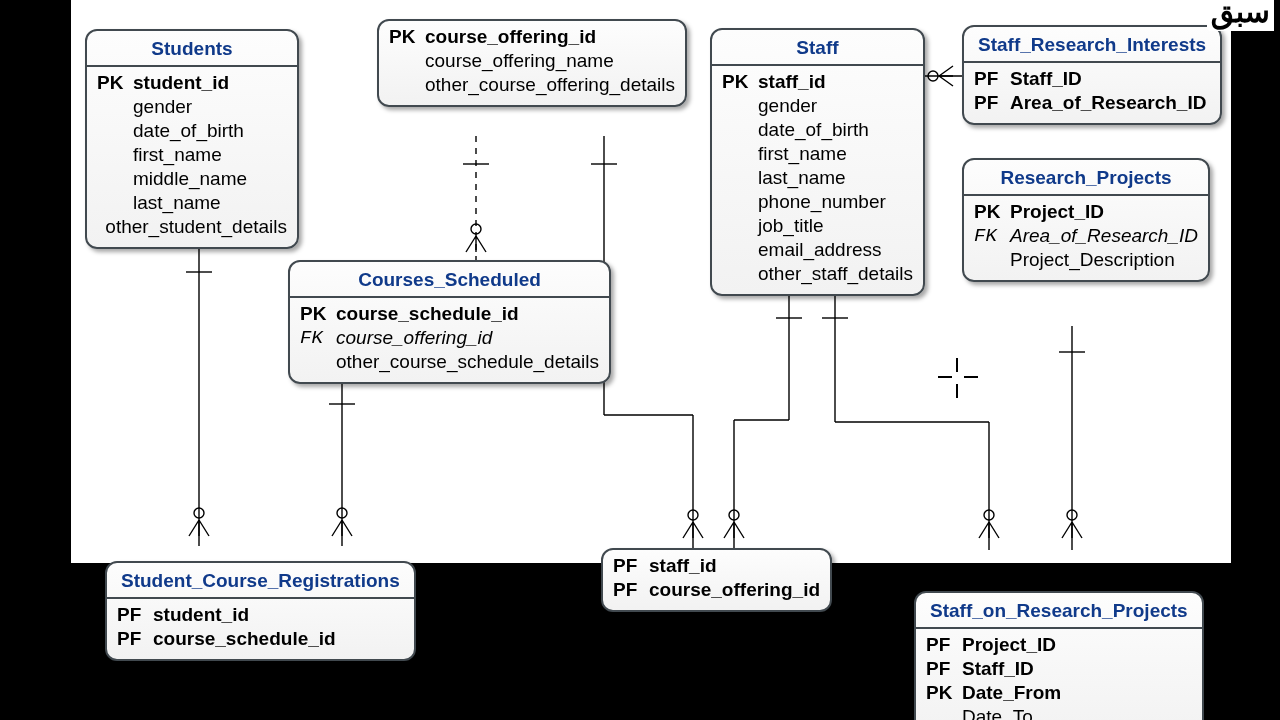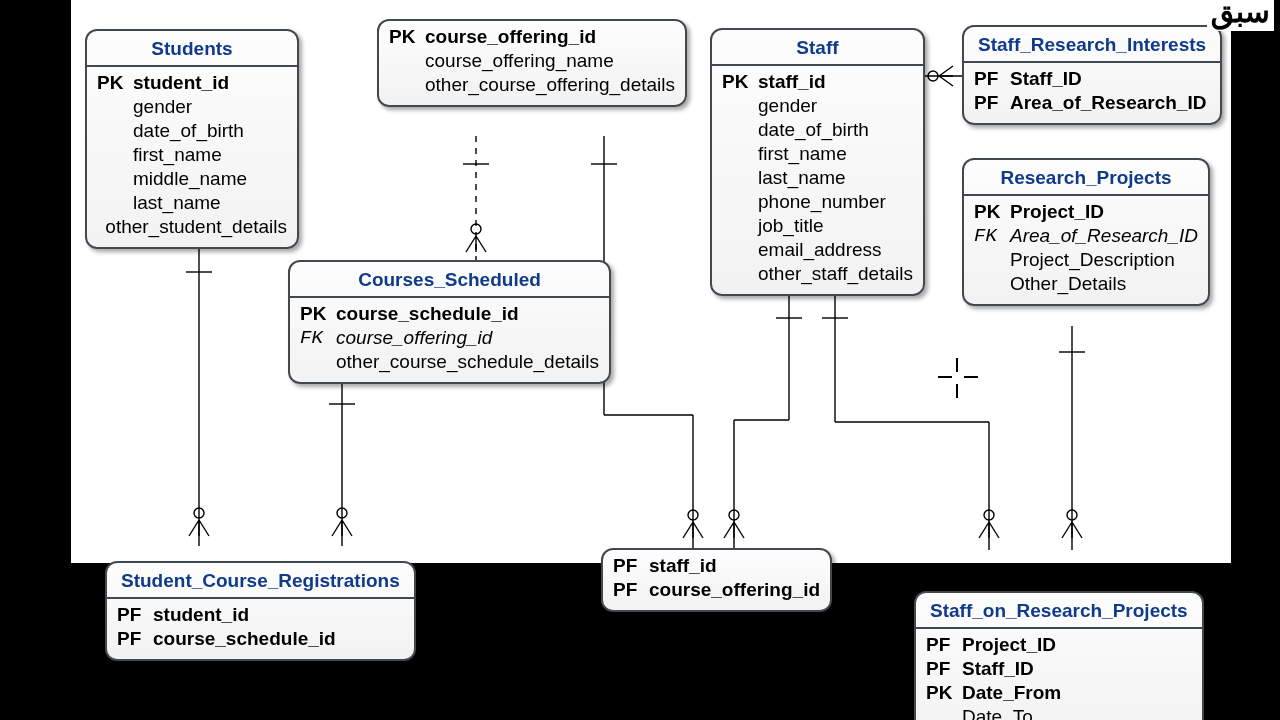--- a/index.html
+++ b/index.html
@@ -239,24 +239,20 @@
           <span class="name">Project_ID</span>
         </div>
         <div class="row fk">
           <span class="key fk">FK</span>
           <span class="name">Area_of_Research_ID</span>
         </div>
         <div class="row ">
           <span class="key"></span>
           <span class="name">Project_Description</span>
         </div>
-        <div class="row ">
-          <span class="key"></span>
-          <span class="name">Other_Details</span>
-        </div>
       </div>
   </div>
 
   <div class="entity" style="left:217px; top:260px;">
     <div class="title">Courses_Scheduled</div>
     <div class="rows">
         <div class="row pk">
           <span class="key">PK</span>
           <span class="name">course_schedule_id</span>
         </div>

